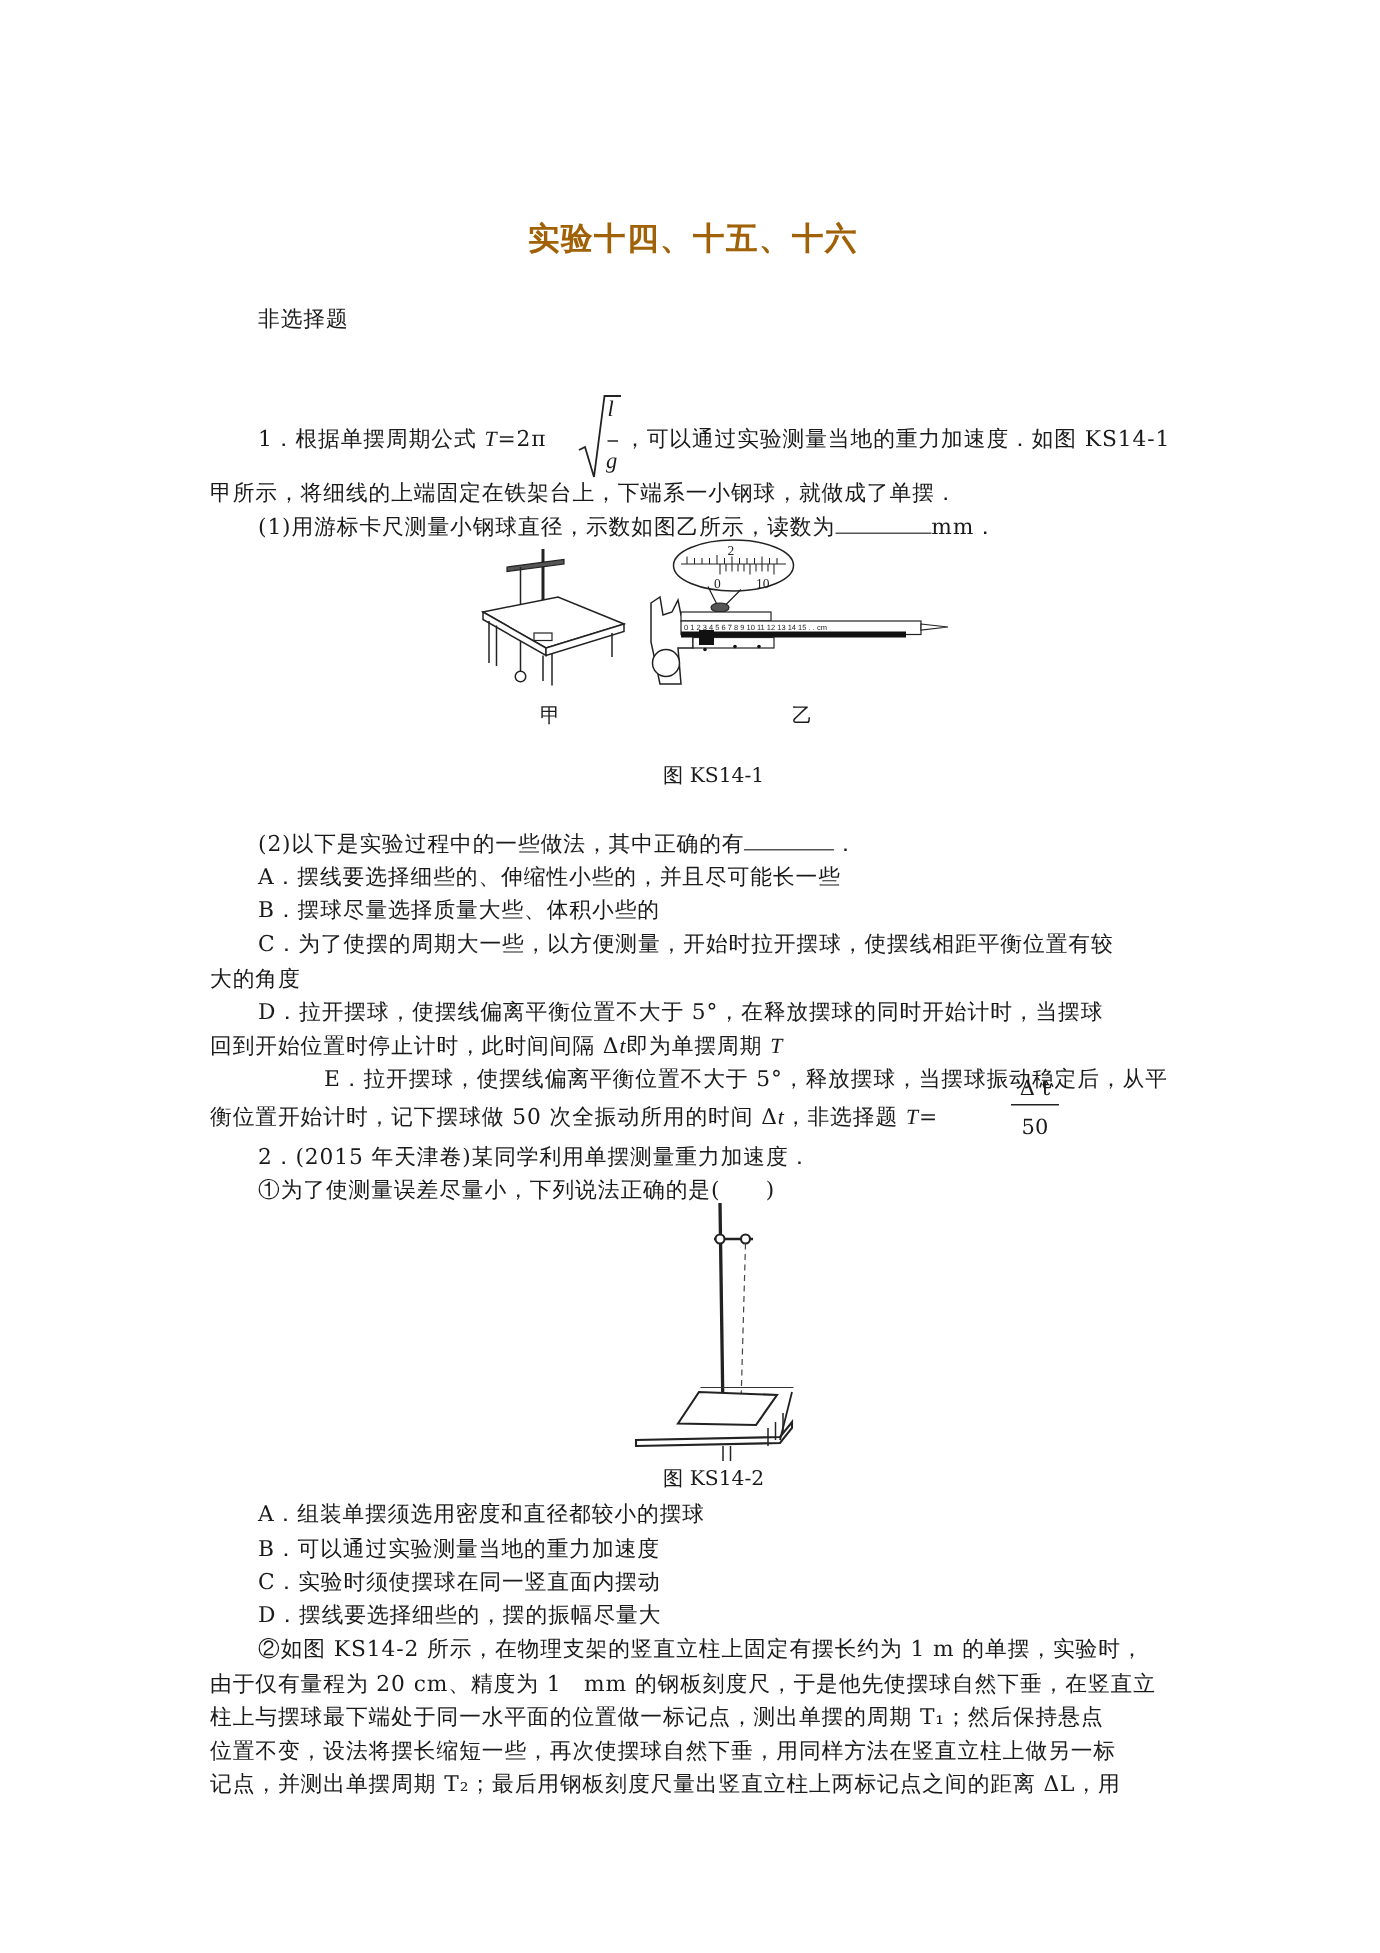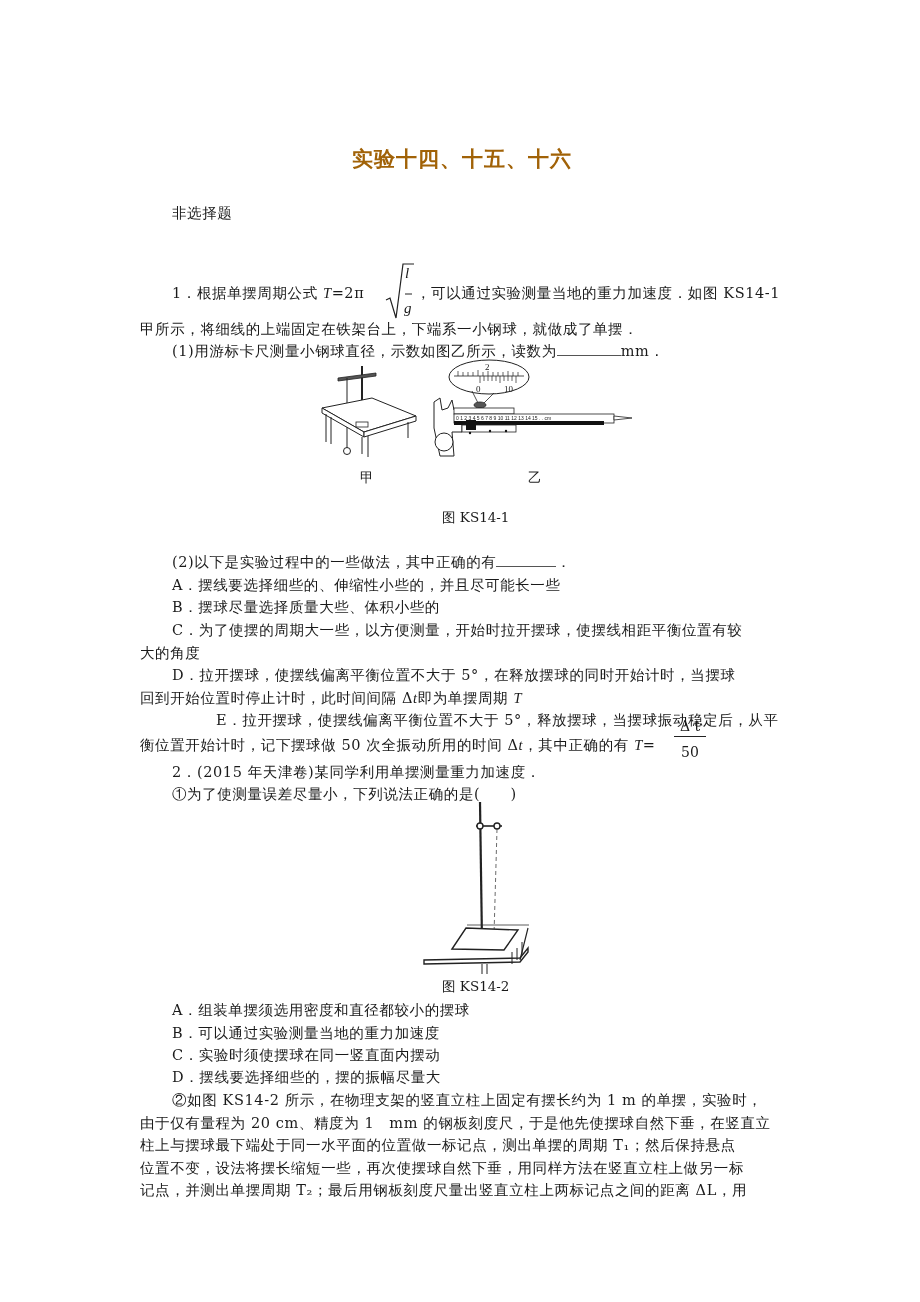--- a/index.html
+++ b/index.html
@@ -111,21 +111,21 @@
 <div class="abs line" style="left:172px;top:578px;">A．摆线要选择细些的、伸缩性小些的，并且尽可能长一些</div>
 <div class="abs line" style="left:172px;top:600px;">B．摆球尽量选择质量大些、体积小些的</div>
 <div class="abs line" style="left:172px;top:623px;">C．为了使摆的周期大一些，以方便测量，开始时拉开摆球，使摆线相距平衡位置有较</div>
 <div class="abs line" style="left:140px;top:646px;">大的角度</div>
 <div class="abs line" style="left:172px;top:668px;">D．拉开摆球，使摆线偏离平衡位置不大于 5°，在释放摆球的同时开始计时，当摆球</div>
 <div class="abs line" style="left:140px;top:691px;">
   <span>回到开始位置时停止计时，此时间间隔 Δ</span><span class="ital">t</span><span>即为单摆周期</span>&nbsp;<span class="ital">T</span>
 </div>
 <div class="abs line" style="left:172px;top:713px;margin-left:44px;">E．拉开摆球，使摆线偏离平衡位置不大于 5°，释放摆球，当摆球振动稳定后，从平</div>
 <div class="abs line" style="left:140px;top:738px;">
-  <span>衡位置开始计时，记下摆球做 50 次全振动所用的时间 Δ</span><span class="ital">t</span><span>，其中正确的有</span>&nbsp;<span class="ital">T</span><span>=</span>
+  <span>衡位置开始计时，记下摆球做 50 次全振动所用的时间 Δ</span><span class="ital">t</span><span>，非选择题</span>&nbsp;<span class="ital">T</span><span>=</span>
 </div>
 <div class="frac" style="left:673px;top:718px;width:34px;">Δ t</div>
 <div style="position:absolute;left:674px;top:736px;width:32px;border-top:1px solid #222;"></div>
 <div class="frac" style="left:673px;top:744px;width:34px;">50</div>
 
 <div class="abs line" style="left:172px;top:765px;">2．(2015 年天津卷)某同学利用单摆测量重力加速度．</div>
 <div class="abs line" style="left:172px;top:787px;">①为了使测量误差尽量小，下列说法正确的是(　　)</div>
 
 <svg style="left:420px;top:802px;" width="120" height="170">
   <line x1="60" y1="0" x2="62" y2="140" stroke="#222" stroke-width="2.2"></line>

